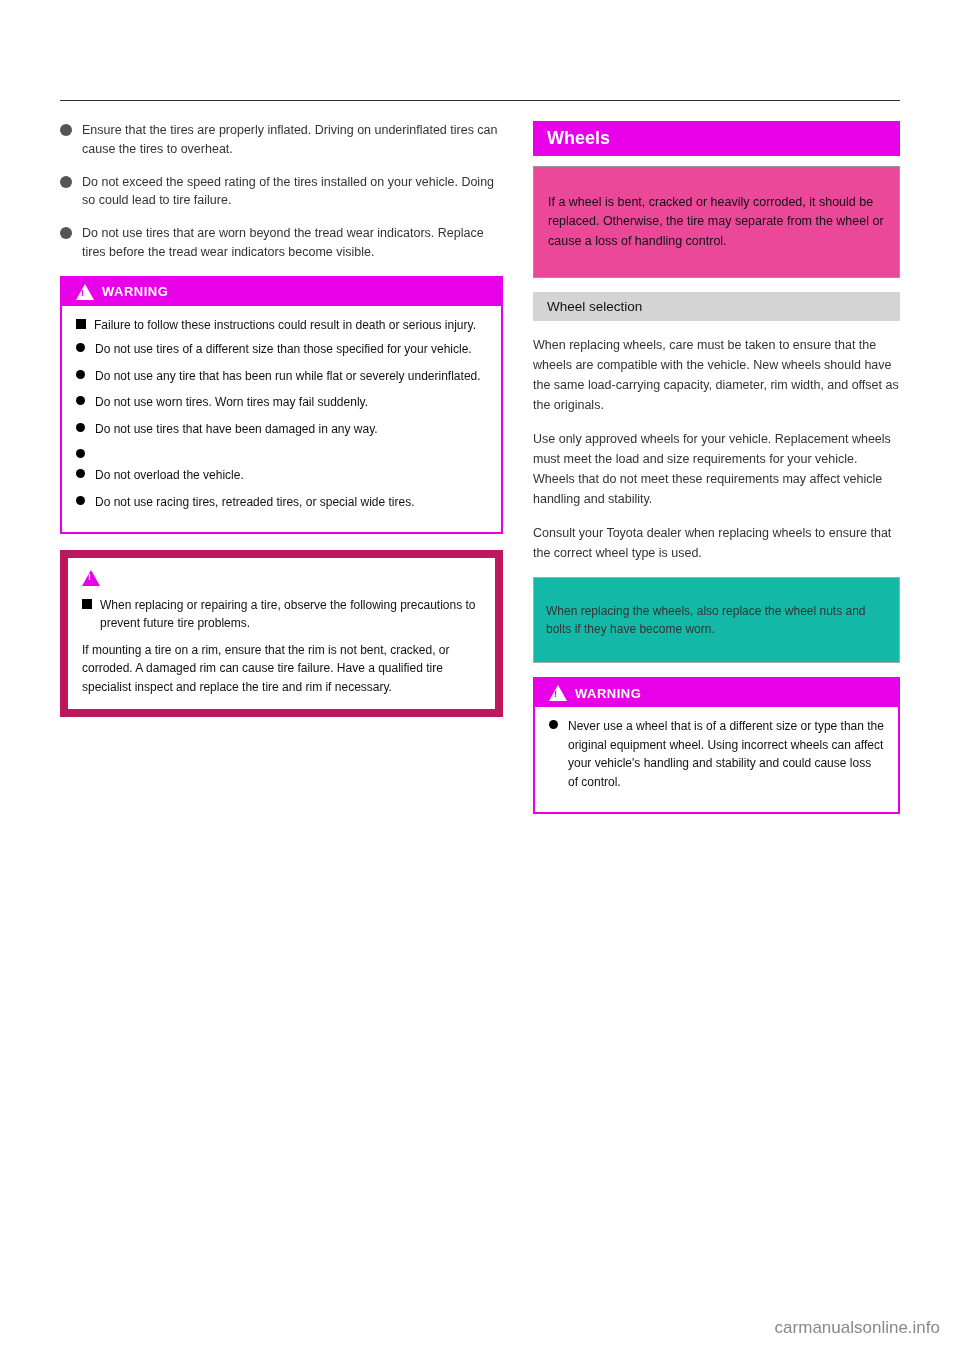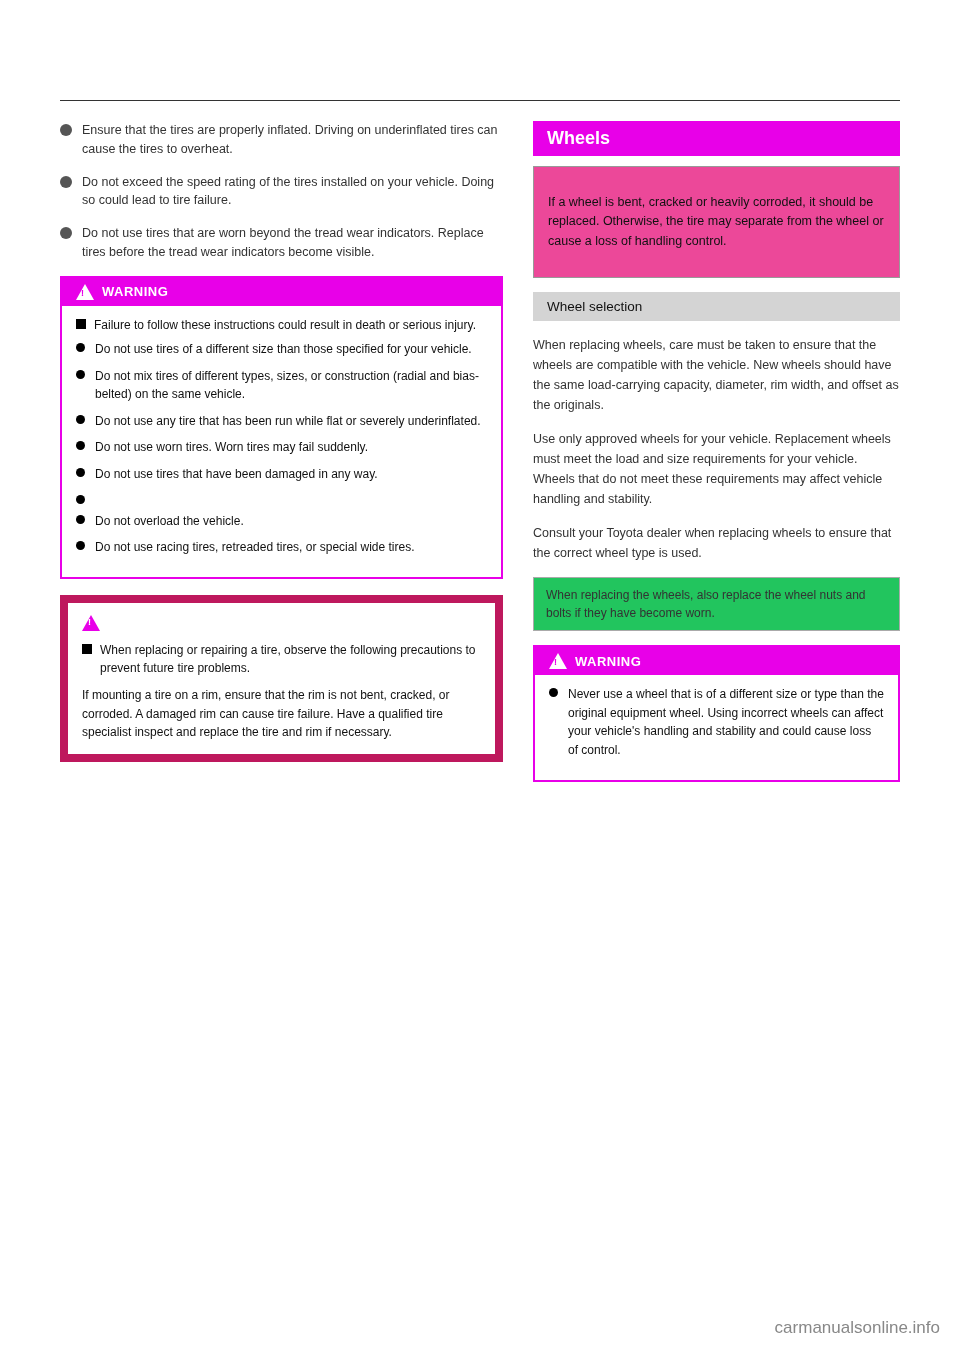--- a/index.html
+++ b/index.html
@@ -195,23 +195,23 @@
 
     .right-body-text {
       font-size: 12.5px;
       line-height: 1.6;
       color: #333;
       margin-bottom: 14px;
     }
 
     .note-box {
       border: 1.5px solid #aaa;
-      padding: 8px 12px;
-      margin-bottom: 14px;
-      background: #22c55e;
+      padding: 24px 12px;
+      margin-bottom: 14px;
+      background: #14b8a6;
     }
     .note-box p {
       font-size: 12px;
       line-height: 1.5;
       color: #333;
     }
 
     
     .bottom-warning-box {
       border: 2px solid #e800e8;
@@ -286,24 +286,20 @@
           <div class="sq-bullet-row">
             <span class="sq-bullet"></span>
             <span class="text-block">Failure to follow these instructions could result in death or serious injury.</span>
           </div>
           <div class="bullet-item">
             <div class="bullet-dot"></div>
             <span class="text-block">Do not use tires of a different size than those specified for your vehicle.</span>
           </div>
           <div class="bullet-item">
             <div class="bullet-dot"></div>
-            <span class="text-block">Do not mix tires of different types, sizes, or construction (radial and bias-belted) on the same vehicle.</span>
-          </div>
-          <div class="bullet-item">
-            <div class="bullet-dot"></div>
             <span class="text-block">Do not use any tire that has been run while flat or severely underinflated.</span>
           </div>
           <div class="bullet-item">
             <div class="bullet-dot"></div>
             <span class="text-block">Do not use worn tires. Worn tires may fail suddenly.</span>
           </div>
           <div class="bullet-item">
             <div class="bullet-dot"></div>
             <span class="text-block">Do not use tires that have been damaged in any way.</span>
           </div>

